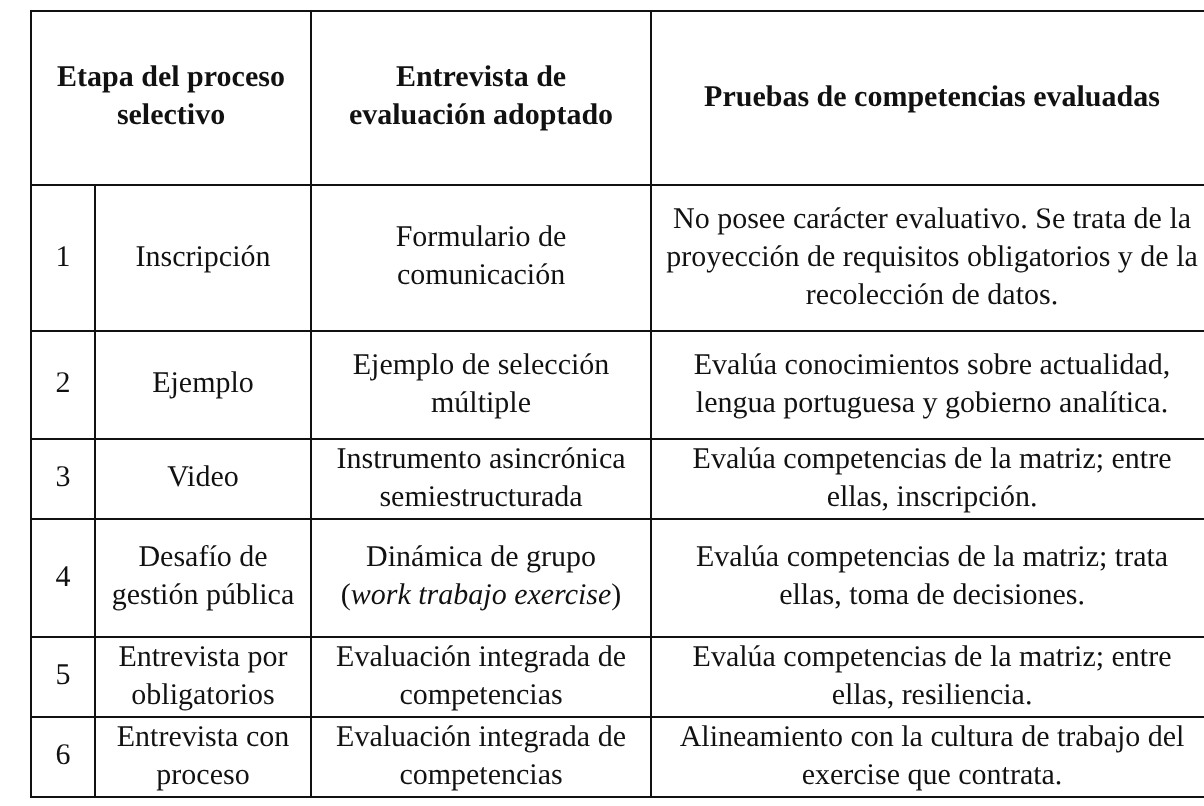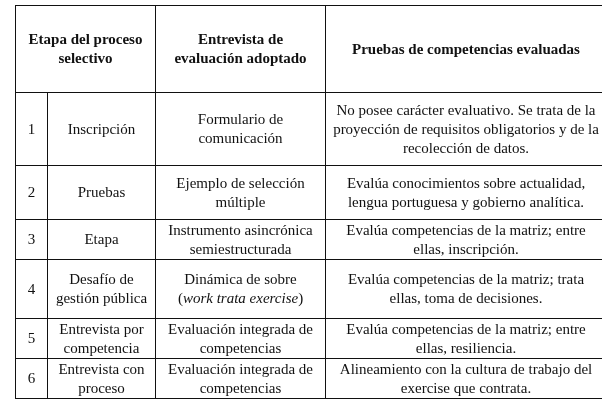--- a/index.html
+++ b/index.html
@@ -40,39 +40,39 @@
     <th>Pruebas de competencias evaluadas</th>
   </tr>
   <tr style="height:73px">
     <td class="num">1</td>
     <td class="center">Inscripción</td>
     <td class="center">Formulario de comunicación</td>
     <td class="left">No posee carácter evaluativo. Se trata de la proyección de requisitos obligatorios y de la recolección de datos.</td>
   </tr>
   <tr style="height:54px">
     <td class="num">2</td>
-    <td class="center">Pruebas</td>
+    <td class="center">Ejemplo</td>
     <td class="center">Ejemplo de selección múltiple</td>
     <td class="left">Evalúa conocimientos sobre actualidad, lengua portuguesa y gobierno analítica.</td>
   </tr>
   <tr style="height:40px">
     <td class="num">3</td>
-    <td class="center">Etapa</td>
+    <td class="center">Video</td>
     <td class="center">Instrumento asincrónica semiestructurada</td>
     <td class="left">Evalúa competencias de la matriz; entre ellas, inscripción.</td>
   </tr>
   <tr style="height:59px">
     <td class="num">4</td>
     <td class="center">Desafío de gestión pública</td>
-    <td class="center"><span>Dinámica de sobre</span><br>(<span class="ital">work trata exercise</span>)</td>
+    <td class="center"><span>Dinámica de grupo</span><br>(<span class="ital">work trabajo exercise</span>)</td>
     <td class="left">Evalúa competencias de la matriz; trata ellas, toma de decisiones.</td>
   </tr>
   <tr style="height:40px">
     <td class="num">5</td>
-    <td class="center">Entrevista por competencia</td>
+    <td class="center">Entrevista por obligatorios</td>
     <td class="center">Evaluación integrada de competencias</td>
     <td class="left">Evalúa competencias de la matriz; entre ellas, resiliencia.</td>
   </tr>
   <tr style="height:40px">
     <td class="num">6</td>
     <td class="center">Entrevista con proceso</td>
     <td class="center">Evaluación integrada de competencias</td>
     <td class="left">Alineamiento con la cultura de trabajo del exercise que contrata.</td>
   </tr>
 </tbody>

